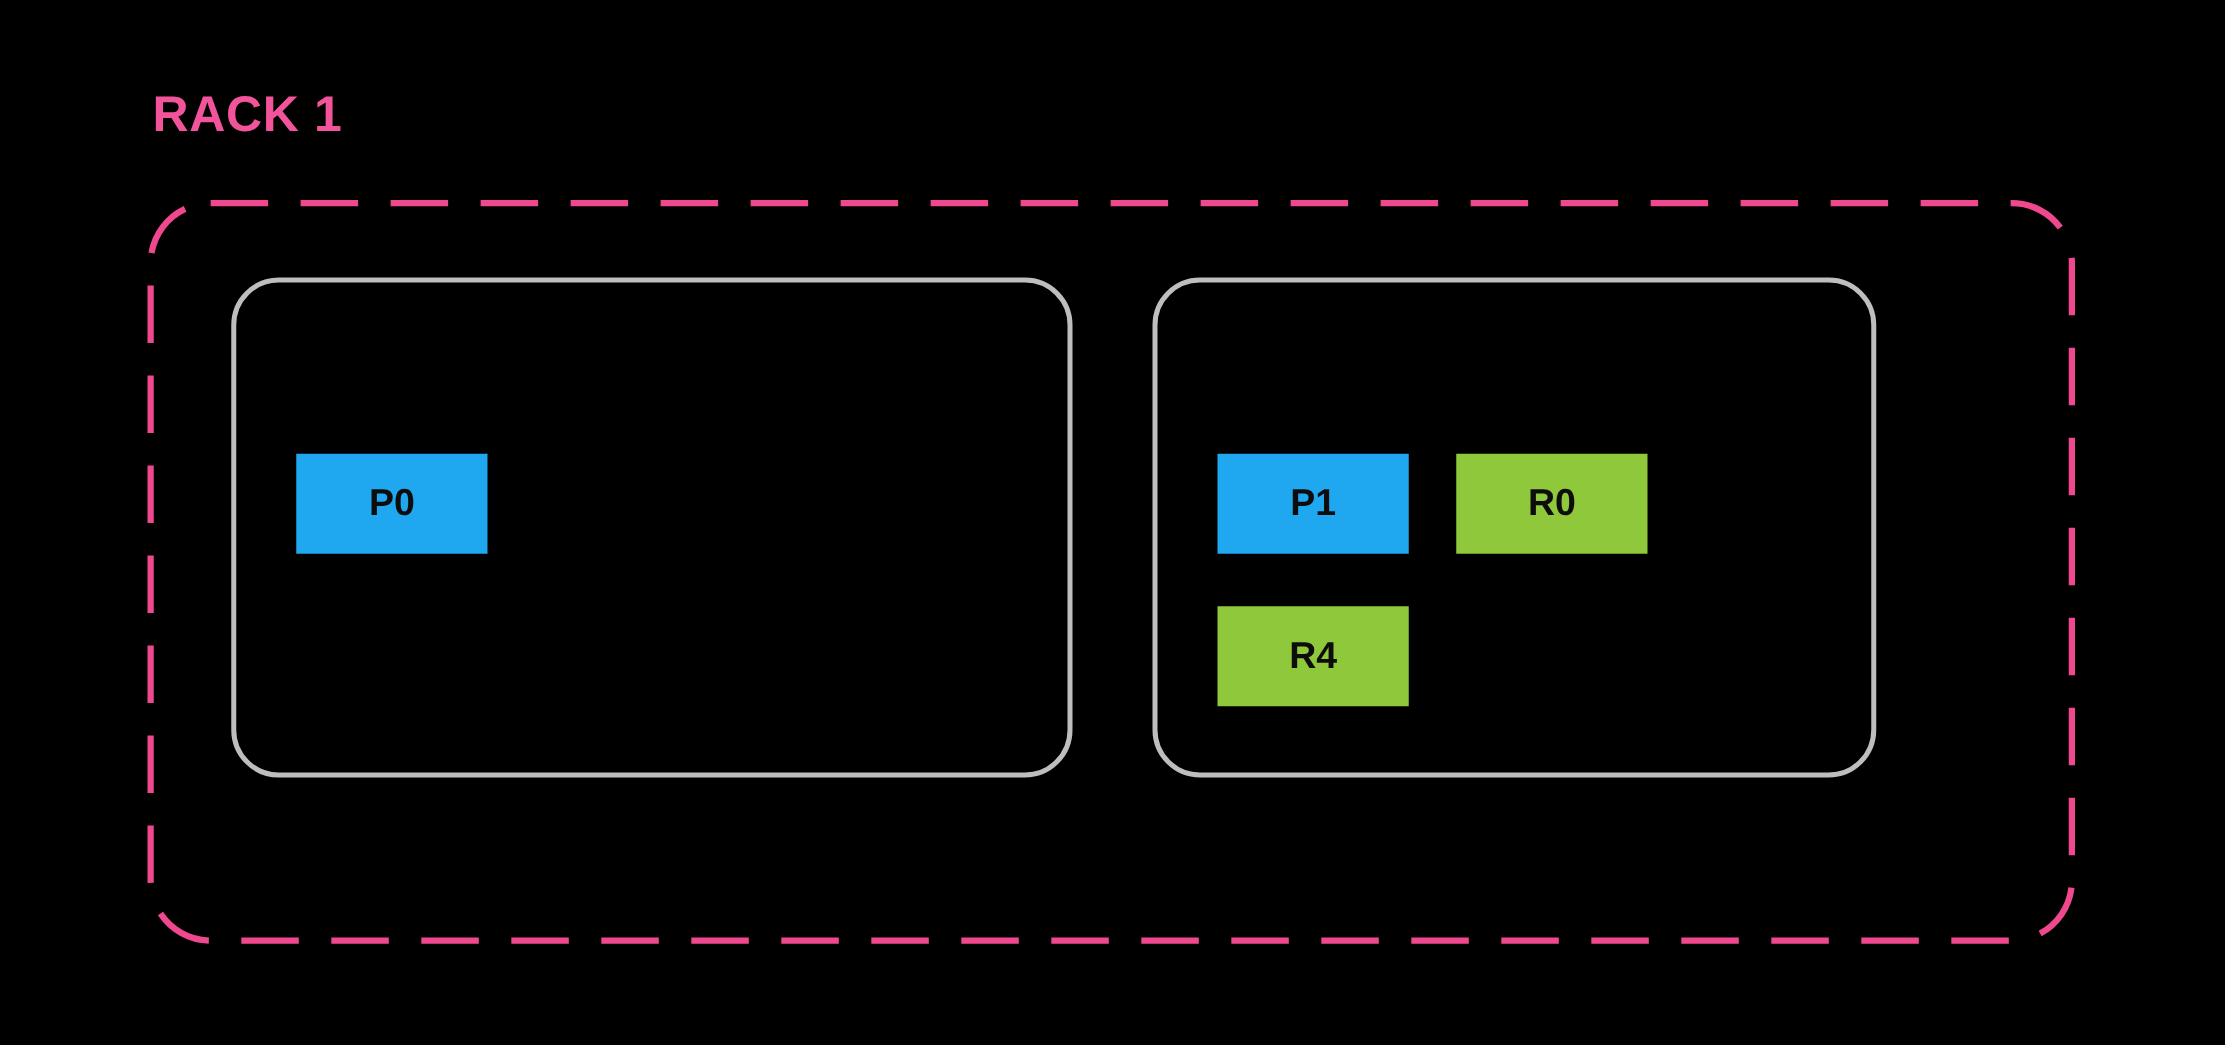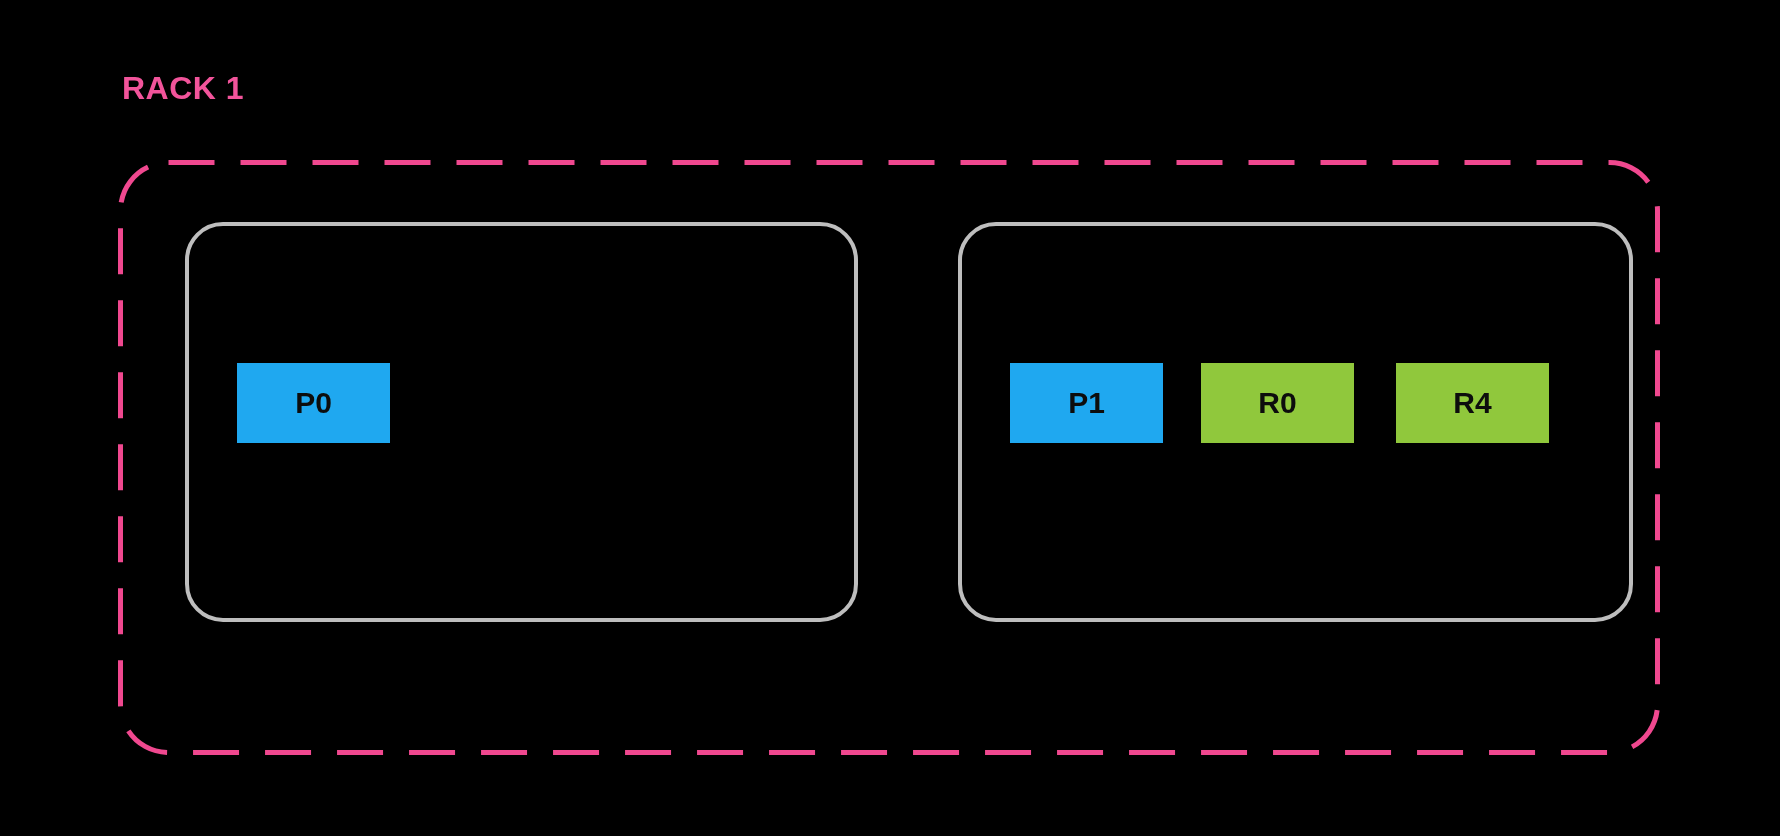--- a/index.html
+++ b/index.html
@@ -12,21 +12,21 @@
     width: 1780px;
     height: 836px;
     background: var(--background, #000);
     font-family: "Liberation Sans", sans-serif;
     overflow: hidden;
   }
   .rack-title {
     position: absolute;
     left: 122px;
     top: 70px;
-    font-size: 32px;
+    font-size: 40px;
     font-weight: 700;
     letter-spacing: 0.5px;
     color: var(--title_text, #F2549B);
   }
   .rack-boundary-svg {
     position: absolute;
     left: 0;
     top: 0;
     width: 1780px;
     height: 836px;
@@ -41,27 +41,27 @@
   .node {
     position: absolute;
     top: 222px;
     height: 400px;
     border: 4px solid var(--node_border, #BEBEBE);
     border-radius: 38px;
     box-sizing: border-box;
     background: transparent;
   }
   .node-1 { left: 185px; width: 673px; }
-  .node-2 { left: 922px; width: 675px; margin-left: 36px; }
+  .node-2 { left: 922px; width: 579px; }
   .node-content {
     position: absolute;
     left: 48px;
     top: 137px;
     display: flex;
-    flex-direction: row;
+    flex-direction: column;
     gap: 42px;
   }
   .shard-row {
     display: flex;
     gap: 38px;
   }
   .shard-box {
     width: 153px;
     height: 80px;
     display: flex;

